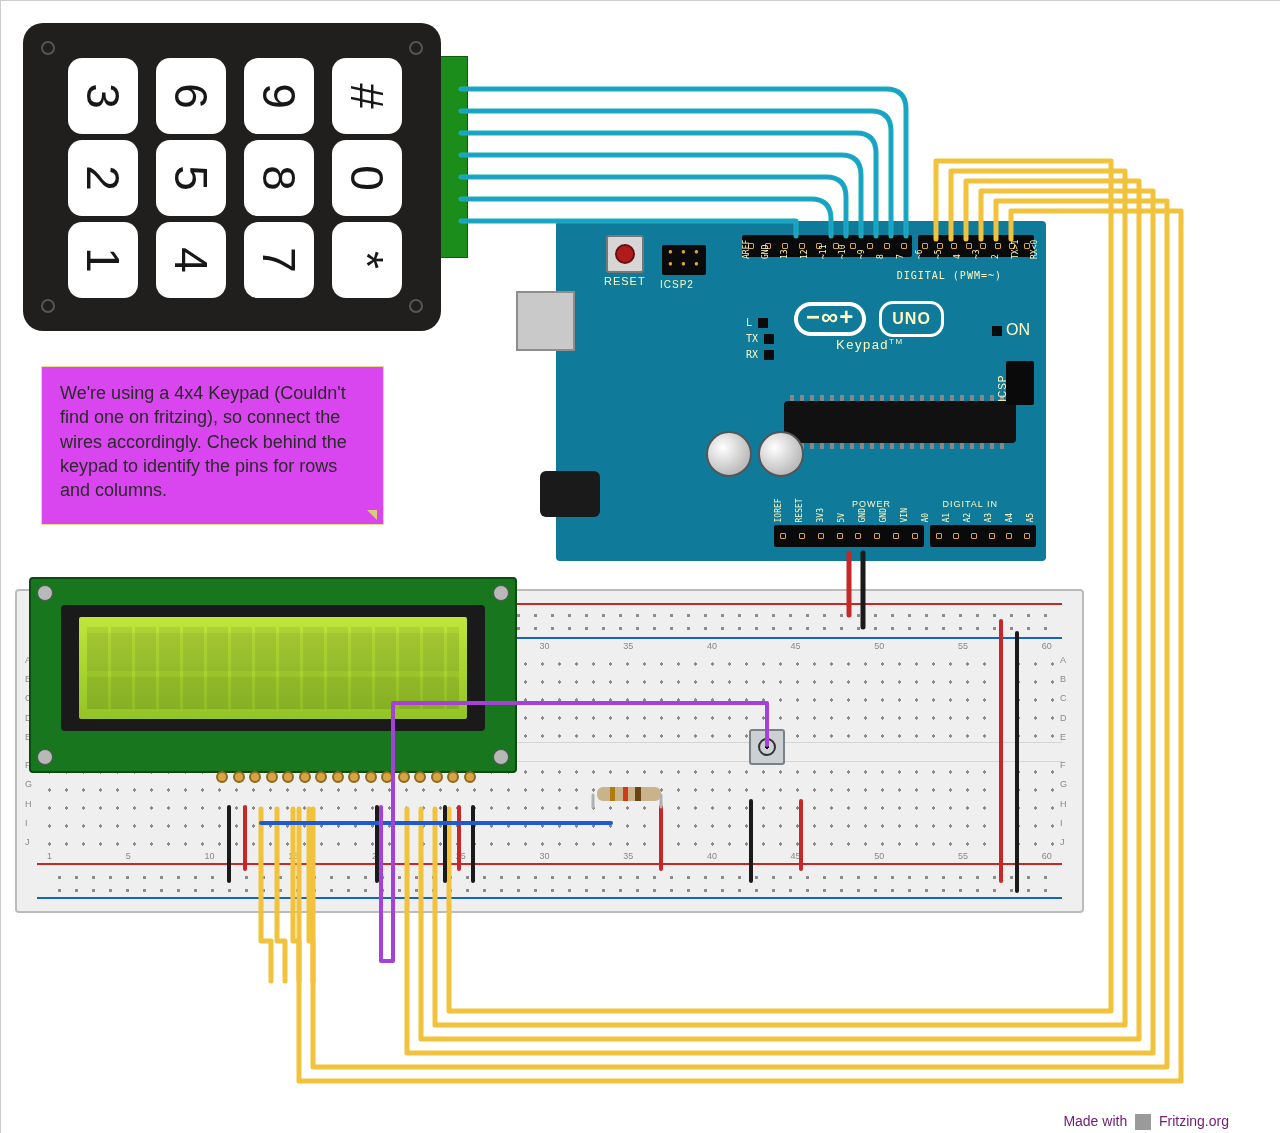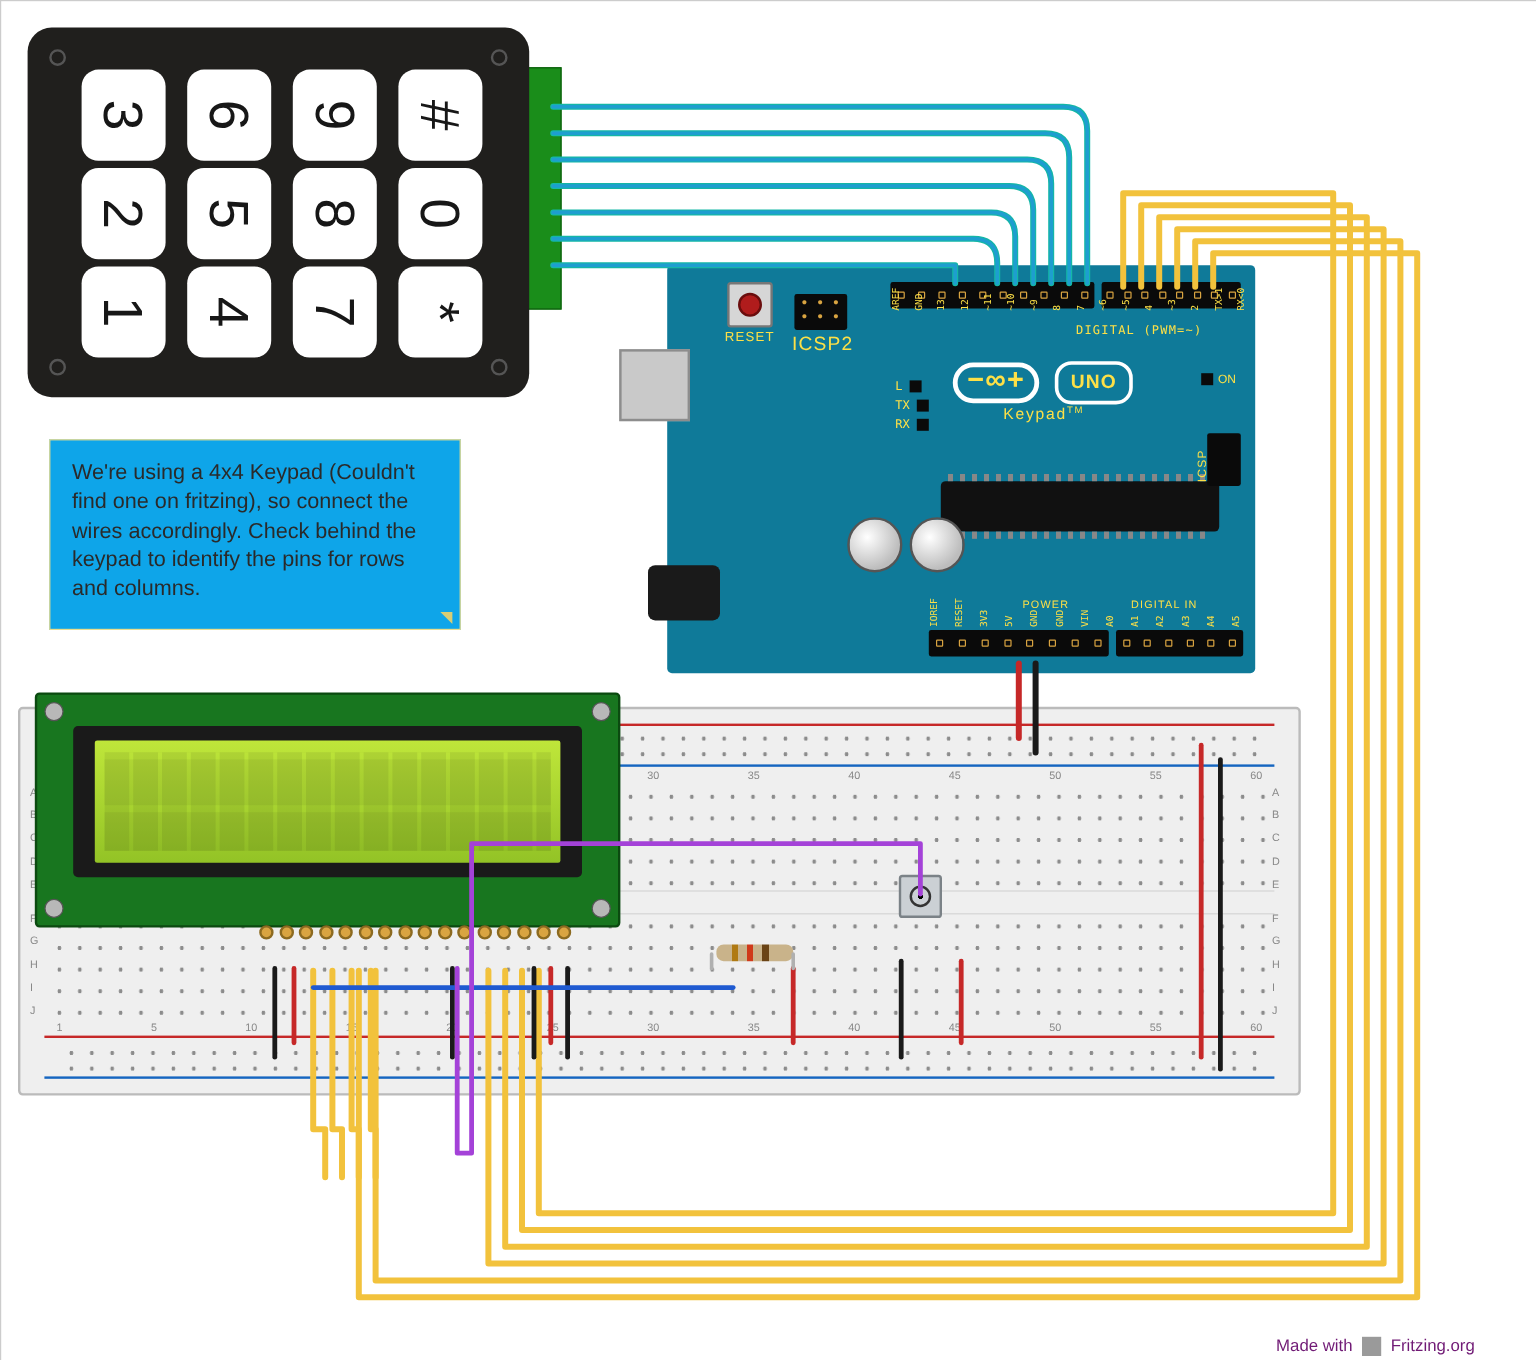--- a/index.html
+++ b/index.html
@@ -8,51 +8,51 @@
   
   .keypad-conn{position:absolute;left:415px;top:55px;width:50px;height:200px;background:#1a8d1a;border:1px solid #0c5d0c;}
   .keypad{position:absolute;left:22px;top:22px;width:418px;height:308px;background:#201f1d;border-radius:20px;}
   .keypad .screw{position:absolute;width:10px;height:10px;border:2px solid #555;border-radius:50%;}
   .keypad .screw.tl{left:18px;top:18px;} .keypad .screw.tr{right:18px;top:18px;}
   .keypad .screw.bl{left:18px;bottom:18px;} .keypad .screw.br{right:18px;bottom:18px;}
   .key-grid{position:absolute;left:42px;top:38px;width:340px;height:234px;display:grid;grid-template-columns:repeat(4,1fr);grid-template-rows:repeat(3,1fr);gap:12px;}
   .key{background:#fff;border-radius:14px;display:flex;align-items:center;justify-content:center;font-size:46px;font-weight:500;color:#171717;transform:rotate(90deg);}
 
   
-  .note{position:absolute;left:40px;top:365px;width:305px;padding:14px 18px 22px 18px;background:#0ea5e9;border:1px solid #e9dd8e;font-size:18px;line-height:1.35;color:#2a2a2a;}
+  .note{position:absolute;left:40px;top:365px;width:305px;padding:14px 18px 22px 18px;background:#d946ef;border:1px solid #e9dd8e;font-size:18px;line-height:1.35;color:#2a2a2a;}
   .note::after{content:"";position:absolute;right:6px;bottom:4px;width:0;height:0;border-left:10px solid transparent;border-top:10px solid #d8cd74;}
 
   
-  .arduino{position:absolute;left:555px;top:220px;width:490px;height:340px;background:#0f7a99;border-radius:4px;color:#fde047;}
+  .arduino{position:absolute;left:555px;top:220px;width:490px;height:340px;background:#0f7a99;border-radius:4px;color:#fef9c3;}
   .arduino .usb{position:absolute;left:-40px;top:70px;width:55px;height:56px;background:#c9c9c9;border:2px solid #8d8d8d;}
   .arduino .barrel{position:absolute;left:-16px;top:250px;width:60px;height:46px;background:#1a1a1a;border-radius:6px;}
   .arduino .reset{position:absolute;left:50px;top:14px;width:34px;height:34px;background:#d6d6d6;border:2px solid #777;border-radius:3px;}
   .arduino .reset::after{content:"";position:absolute;left:7px;top:7px;width:16px;height:16px;background:#b01c1c;border-radius:50%;border:2px solid #6a0d0d;}
   .arduino .reset-label{position:absolute;left:48px;top:54px;font-size:11px;letter-spacing:1px;}
   .arduino .icsp2{position:absolute;left:106px;top:24px;width:44px;height:30px;background:#0a0a0a;border-radius:2px;}
   .arduino .icsp2::before,.arduino .icsp2::after{content:"● ● ●";position:absolute;left:6px;font-size:8px;color:#d9a441;letter-spacing:3px;}
   .arduino .icsp2::before{top:2px;} .arduino .icsp2::after{top:14px;}
-  .arduino .icsp2-label{position:absolute;left:104px;top:58px;font-size:16px;letter-spacing:1px;}
+  .arduino .icsp2-label{position:absolute;left:104px;top:58px;font-size:10px;letter-spacing:1px;}
   .arduino .header{position:absolute;height:22px;background:#0a0a0a;border-radius:2px;display:flex;align-items:center;justify-content:space-around;}
   .arduino .header.top1{top:14px;left:186px;width:170px;}
   .arduino .header.top2{top:14px;left:362px;width:116px;}
   .arduino .header.bot1{bottom:14px;left:218px;width:150px;}
   .arduino .header.bot2{bottom:14px;left:374px;width:106px;}
   .arduino .header .pin{width:4px;height:4px;border:1px solid #d9a441;border-radius:1px;}
   .arduino .pin-labels-top{position:absolute;top:38px;left:186px;width:296px;display:flex;justify-content:space-between;font-size:8px;font-family:monospace;white-space:pre;}
   .arduino .pin-labels-top span{display:inline-block;transform:rotate(-90deg);transform-origin:left top;width:8px;}
   .arduino .pin-labels-bot{position:absolute;bottom:38px;left:218px;width:260px;display:flex;justify-content:space-between;font-size:8px;font-family:monospace;}
   .arduino .pin-labels-bot span{display:inline-block;transform:rotate(-90deg);transform-origin:center;width:8px;}
   .arduino .digital-label{position:absolute;top:49px;right:44px;font-size:10px;letter-spacing:1px;font-family:monospace;}
   .arduino .logo{position:absolute;left:238px;top:80px;font-size:22px;font-weight:300;letter-spacing:1px;}
   .arduino .logo-sym{display:inline-block;border:4px solid #fff;border-radius:18px;height:26px;padding:0 8px;line-height:22px;font-size:24px;font-weight:700;vertical-align:middle;}
   .arduino .uno{display:inline-block;border:3px solid #fff;border-radius:14px;padding:0 10px;height:30px;line-height:30px;margin-left:6px;font-weight:600;font-size:16px;vertical-align:middle;}
   .arduino .brand{position:absolute;left:280px;top:116px;font-size:13px;letter-spacing:1.5px;}
   .arduino .tm{font-size:8px;vertical-align:super;}
-  .arduino .on{position:absolute;right:16px;top:90px;font-size:10px;}
+  .arduino .on{position:absolute;right:16px;top:100px;font-size:16px;}
   .arduino .on::before{content:"";display:inline-block;width:10px;height:10px;background:#0a0a0a;margin-right:4px;vertical-align:middle;}
   .arduino .chip{position:absolute;left:228px;top:180px;width:232px;height:42px;background:#111;border-radius:4px;}
   .arduino .chip::before,.arduino .chip::after{content:"";position:absolute;left:6px;right:6px;height:6px;background:repeating-linear-gradient(90deg,#888 0 4px,transparent 4px 10px);}
   .arduino .chip::before{top:-6px;} .arduino .chip::after{bottom:-6px;}
   .arduino .caps{position:absolute;left:150px;top:210px;}
   .arduino .cap{display:inline-block;width:42px;height:42px;background:radial-gradient(circle at 35% 35%,#fff,#bdbdbd 70%);border-radius:50%;border:2px solid #555;margin-right:6px;}
   .arduino .txrx{position:absolute;left:190px;top:94px;font-size:10px;line-height:1.6;font-family:monospace;}
   .arduino .txrx .led{display:inline-block;width:10px;height:10px;background:#0a0a0a;margin-left:6px;vertical-align:middle;}
   .arduino .icsp{position:absolute;right:12px;top:140px;width:28px;height:44px;background:#0a0a0a;border-radius:2px;}
   .arduino .icsp-label{position:absolute;right:44px;top:148px;font-size:10px;letter-spacing:1px;transform:rotate(-90deg);transform-origin:right center;}

